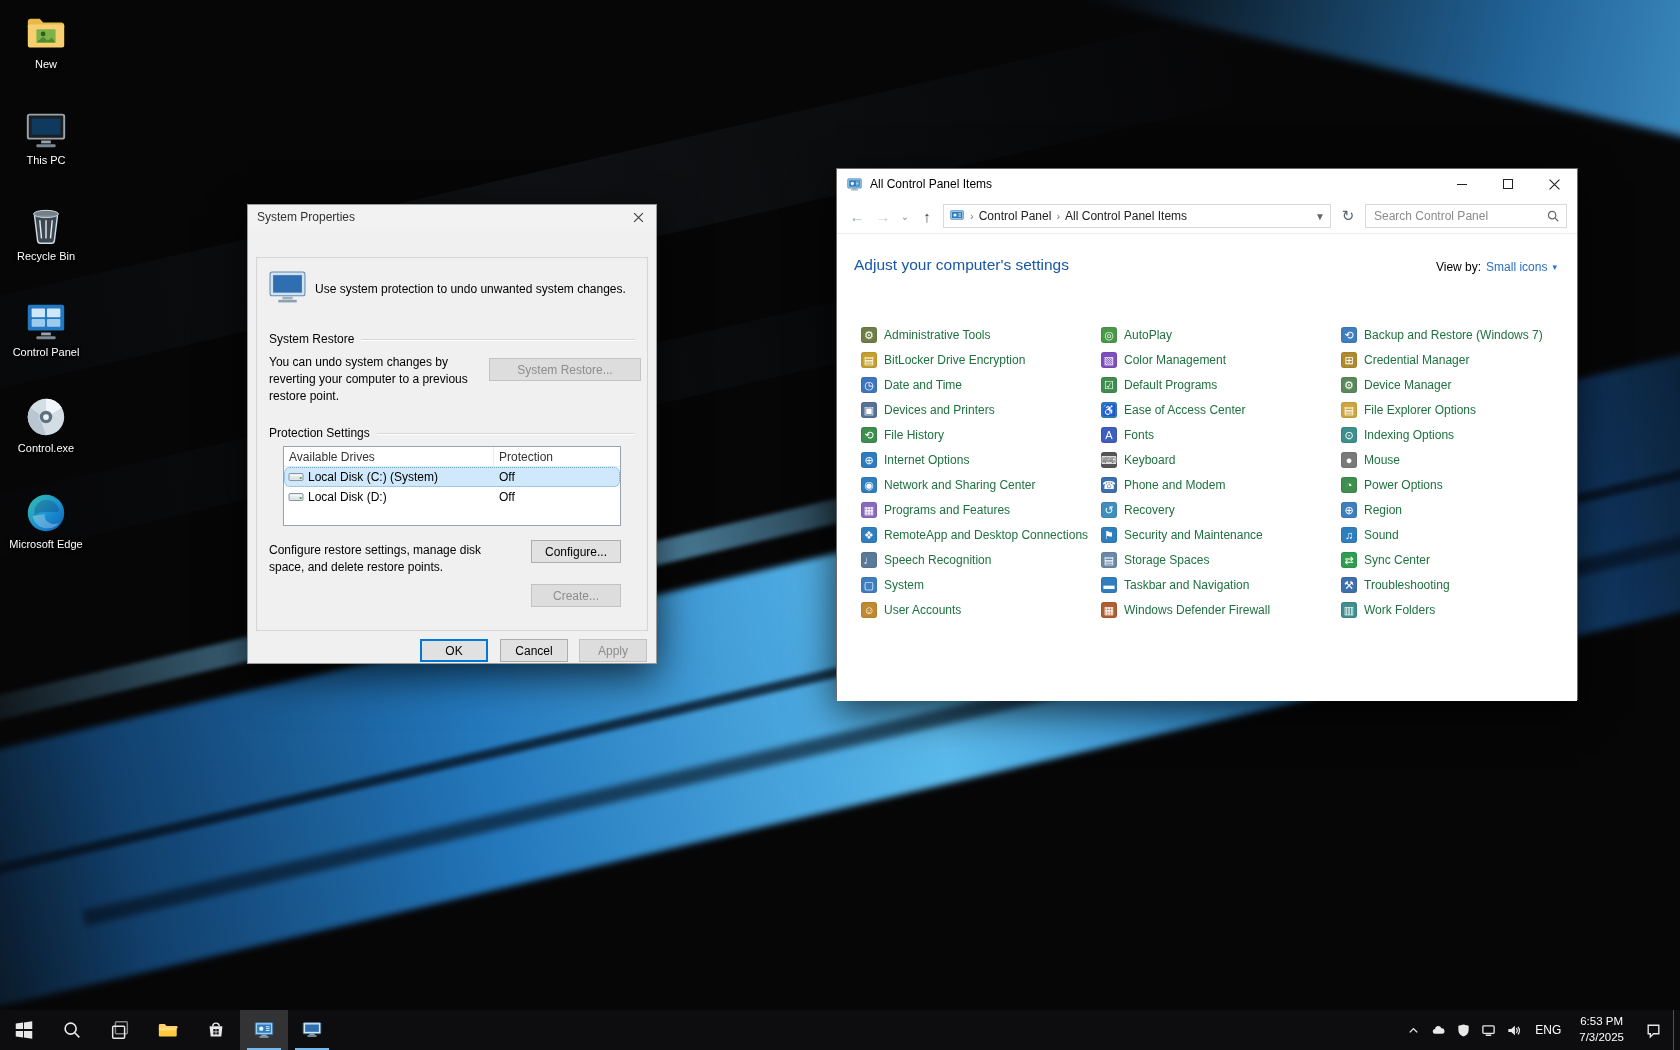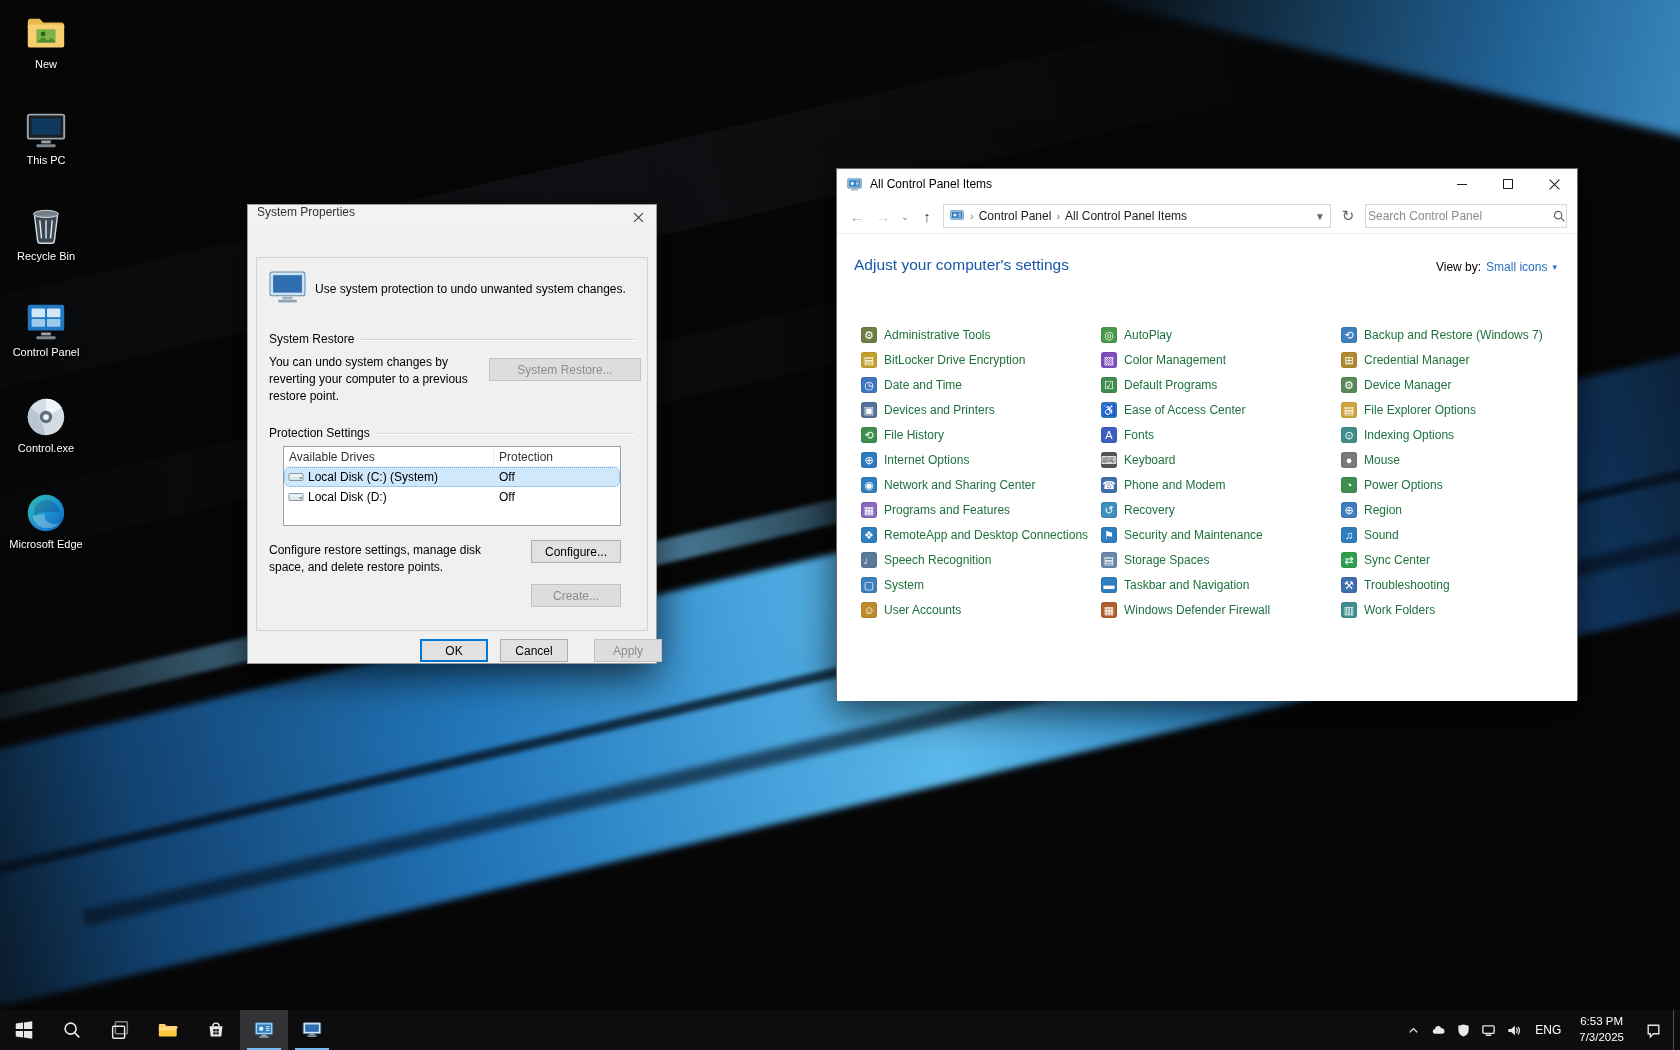--- a/index.html
+++ b/index.html
@@ -28,21 +28,21 @@
   .desk-ico{width:46px;height:46px;}
   .desk-ico svg{width:100%;height:100%;}
   .desk-label{margin-top:2px;font-size:11px;color:#fff;text-align:center;line-height:1.15;
     text-shadow:0 1px 2px #000,0 0 4px #000;}
 
   
   .win{position:absolute;box-sizing:border-box;box-shadow:0 12px 38px rgba(0,0,0,.7);}
 
   
   .sysprops{left:247px;top:204px;width:410px;height:460px;background:#f0f0f0;border:1px solid #9b9b9b;z-index:10;font-size:12px;color:#000;}
-  .sp-titlebar{height:24px;background:#f2f2f2;display:flex;padding-left:9px;}
+  .sp-titlebar{height:24px;background:#f2f2f2;display:flex;align-items:center;padding-left:9px;}
   .sp-title{font-size:12px;color:#333;}
   .sp-close{margin-left:auto;width:36px;height:24px;display:flex;align-items:center;justify-content:center;cursor:pointer;}
   .sp-tabs{position:absolute;left:9px;top:33px;display:flex;z-index:3;}
   .sp-tab{padding:3px 8px 4px;font-size:12px;background:#ececec;border:1px solid #d0d0d0;border-bottom:none;margin-right:-1px;cursor:pointer;color:#222;}
   .sp-tab.active{background:#fdfdfd;border-color:#b6b6b6;position:relative;top:-2px;padding-bottom:6px;z-index:4;}
   .sp-page{position:absolute;left:8px;right:8px;top:52px;height:372px;border:1px solid #d5d5d5;background:#f0f0f0;}
   .sp-intro-ico{position:absolute;left:12px;top:13px;width:37px;height:33px;}
   .sp-intro-ico svg{width:100%;height:100%;}
   .sp-intro-text{position:absolute;left:58px;top:24px;width:322px;}
   .sp-group{position:absolute;left:12px;right:12px;display:flex;align-items:center;}
@@ -61,40 +61,40 @@
   .sp-lv-head{display:flex;height:19px;align-items:center;border-bottom:1px solid #e8ecef;color:#333;text-align:center;}
   .sp-lv-head span{padding-left:5px;box-sizing:border-box;}
   .sp-lv-c1{flex:0 0 210px;border-right:1px solid #e8ecef;height:100%;display:flex;align-items:center;}
   .sp-lv-row{display:flex;height:20px;align-items:center;cursor:pointer;}
   .sp-lv-row.selected{background:#cfe8fb;outline:1px dotted #6aa4d8;outline-offset:-1px;border-radius:6px;}
   .sp-lv-ico{width:16px;height:16px;margin:0 4px 0 4px;flex:0 0 16px;}
   .sp-lv-ico svg{width:16px;height:16px;}
   .sp-lv-name{flex:0 0 186px;}
   .sp-lv-prot{padding-left:5px;}
   .sp-footer-btn{position:absolute;top:434px;width:68px;height:23px;}
-  .b-ok{left:172px;} .b-cancel{left:252px;} .b-apply{left:346px;}
+  .b-ok{left:172px;} .b-cancel{left:252px;} .b-apply{left:331px;}
 
   
   .cpanel{left:836px;top:168px;width:742px;height:532px;background:#fff;border:1px solid #6b6b6b;z-index:20;}
   .cp-titlebar{height:30px;display:flex;align-items:center;padding-left:9px;background:#fff;}
   .cp-title-ico{width:17px;height:17px;} .cp-title-ico svg{width:17px;height:17px;}
   .cp-title{font-size:12px;color:#000;margin-left:7px;}
   .cp-caption{margin-left:auto;display:flex;height:30px;}
   .cp-cap-btn{width:46px;height:30px;display:flex;align-items:center;justify-content:center;cursor:pointer;}
   .cp-navbar{height:34px;display:flex;align-items:center;padding:0 10px;gap:6px;border-bottom:1px solid #ececec;background:#fff;}
   .cp-nav-glyph{font-size:15px;width:20px;text-align:center;cursor:pointer;}
   .nav-back{color:#9aa7b2;} .nav-fwd{color:#c4cdd4;} .nav-chev{color:#8a939c;font-size:10px;width:12px;}
   .nav-up{color:#444;} 
   .cp-addressbar{display:flex;align-items:center;height:24px;border:1px solid #d9d9d9;background:#fff;width:388px;padding:0 5px;gap:5px;font-size:12px;box-sizing:border-box;cursor:text;}
   .cp-addr-ico{width:16px;height:16px;flex:0 0 16px;} .cp-addr-ico svg{width:16px;height:16px;}
   .crumb{color:#222;cursor:pointer;white-space:nowrap;}
   .crumb-chev{color:#777;font-size:11px;}
   .addr-drop{margin-left:auto;color:#666;font-size:10px;cursor:pointer;}
   .cp-refresh{color:#5a6770;font-size:15px;width:22px;text-align:center;cursor:pointer;}
-  .cp-search{display:flex;align-items:center;height:24px;border:1px solid #d9d9d9;background:#fff;flex:1;padding:0 0;box-sizing:border-box;}
+  .cp-search{display:flex;align-items:center;height:24px;border:1px solid #d9d9d9;background:#fff;flex:1;padding:0 6px;box-sizing:border-box;}
   .cp-search input{border:none;outline:none;flex:1;font-size:12px;font-family:"Liberation Sans",sans-serif;color:#444;background:transparent;}
   .cp-search input::placeholder{color:#8b8b8b;}
   .cp-search svg{width:14px;height:14px;flex:0 0 14px;}
   .cp-content{position:relative;height:467px;background:#fff;}
   .cp-heading{position:absolute;left:17px;top:22px;font-size:15.5px;color:var(--cpl-heading,#1857a8);}
   .cp-viewby{position:absolute;right:20px;top:26px;font-size:12px;color:#000;display:flex;align-items:center;gap:5px;}
   .cp-viewby-val{color:#2a6fc0;cursor:pointer;}
   .cp-viewby-caret{color:#2a6fc0;font-size:9px;cursor:pointer;}
   .cpl-grid{position:absolute;left:0;top:88px;right:0;bottom:0;}
   .cpl-col{position:absolute;top:0;width:238px;}

